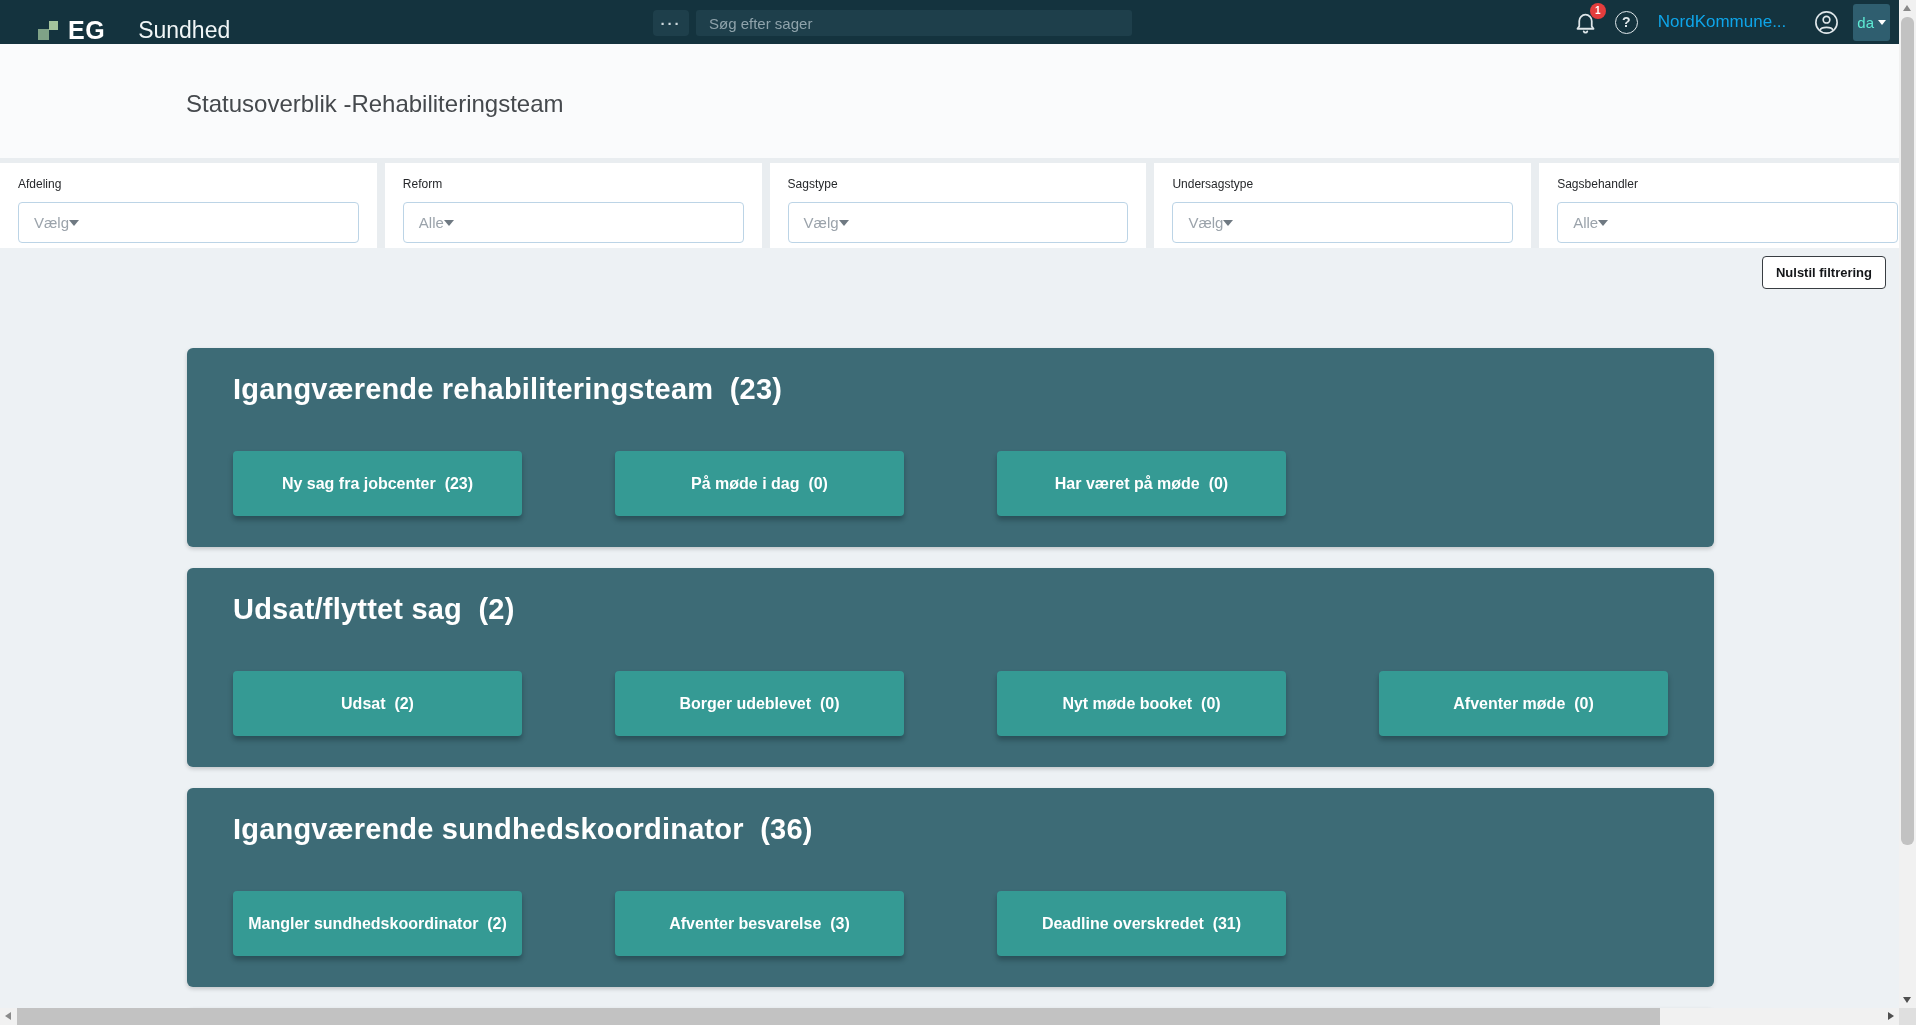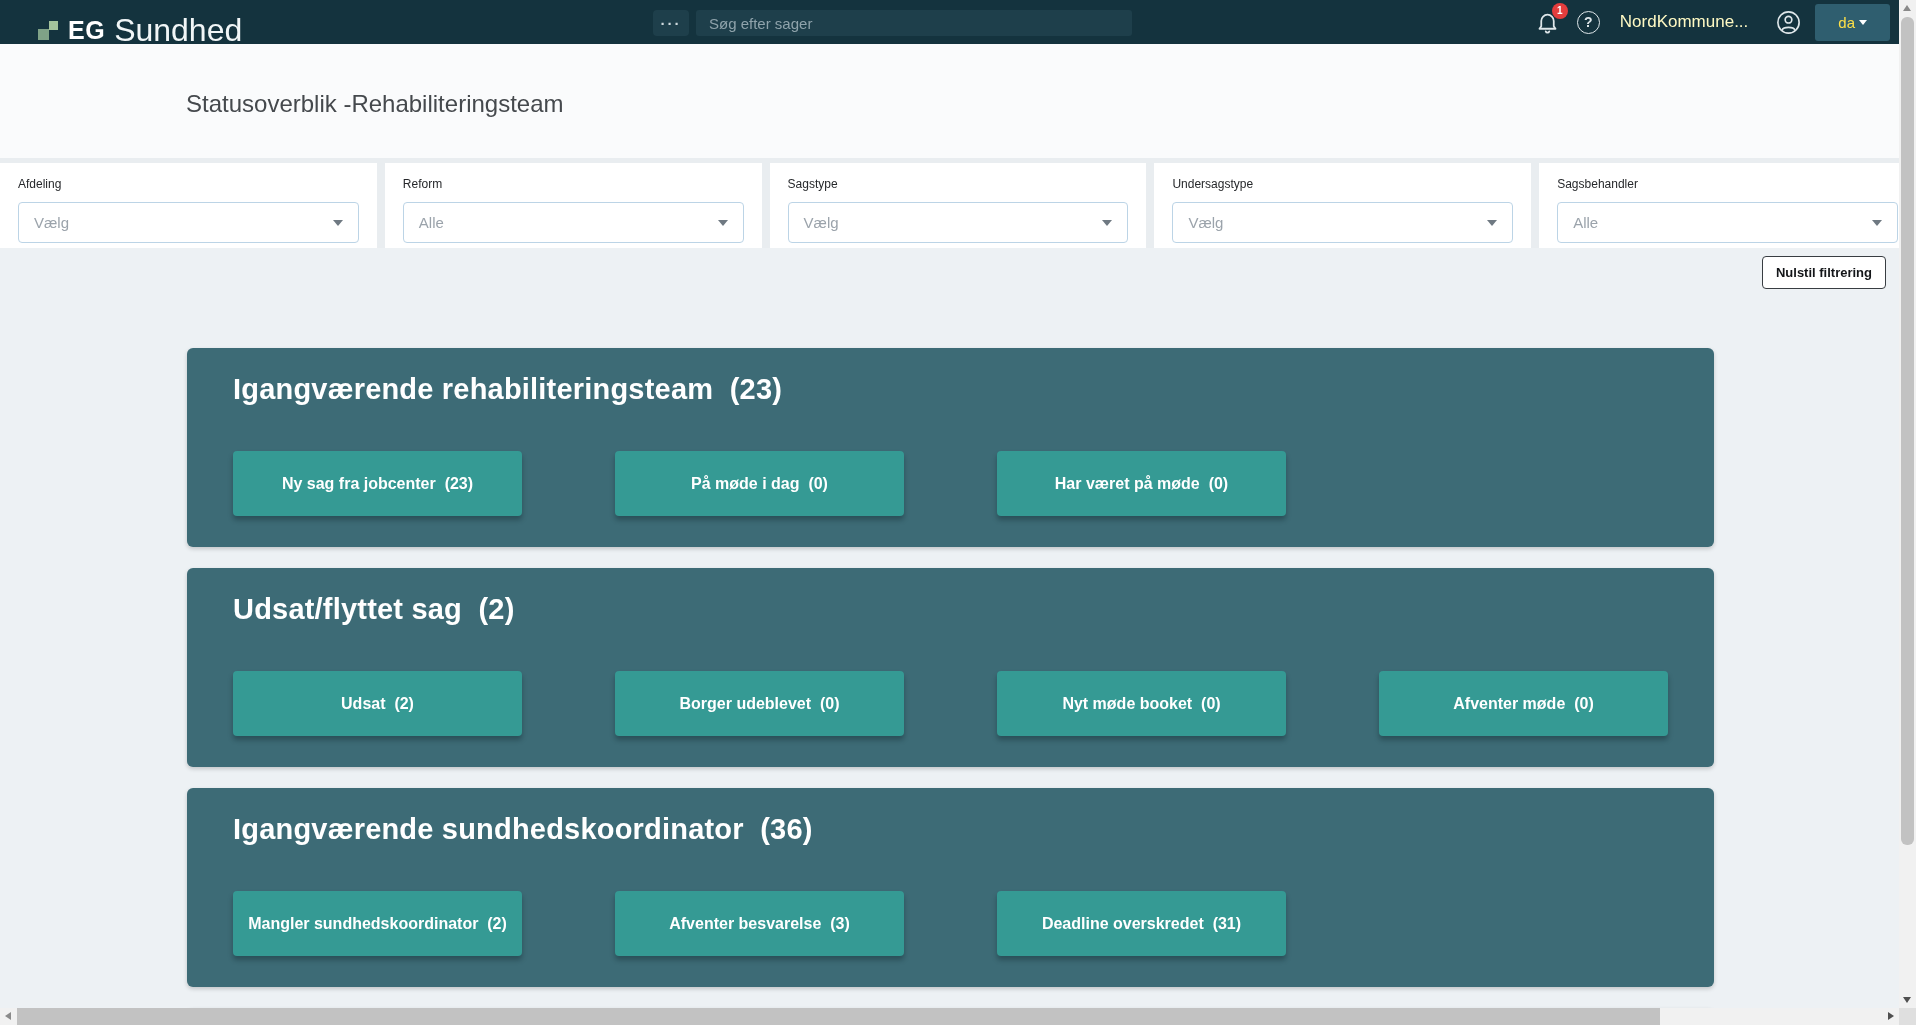--- a/index.html
+++ b/index.html
@@ -7,42 +7,42 @@
   body { font-family:"Liberation Sans","DejaVu Sans",sans-serif; background:#edf1f4; }
   .app { position:relative; width:1916px; height:1025px; overflow:hidden; background:#edf1f4; }
 
   
   .topbar { position:relative; height:44px; background:#14333e; color:#eef4f6; }
   .brand { position:absolute; left:38px; top:8px; height:44px; display:flex; align-items:center; gap:9px; }
   .logo-mark { position:relative; width:21px; height:21px; }
   .logo-sq-big { position:absolute; left:0; bottom:1px; width:11px; height:11px; background:#7fa287; }
   .logo-sq-small { position:absolute; right:1px; top:1px; width:9px; height:9px; background:#a3c39c; }
   .brand-eg { font-size:25px; font-weight:700; letter-spacing:0.5px; color:#ffffff; }
-  .brand-product { font-size:32px; font-weight:400; color:#f1f6f7; }
+  .brand-product { font-size:23px; font-weight:400; color:#f1f6f7;margin-left:24px; }
   .more-btn { position:absolute; left:653px; top:10px; width:36px; height:26px; background:#1e3f4b; border:none; border-radius:4px; color:#cfd9dd; font-size:15px; font-weight:700; letter-spacing:2px; cursor:pointer; }
   .search-box { position:absolute; left:696px; top:10px; width:436px; height:26px; background:#1e3f4b; border:none; border-radius:3px; color:#dfe7ea; font-size:15px; padding:0 13px; outline:none; }
   .search-box::placeholder { color:#8fa3ab; }
   .topbar-right { position:absolute; right:26px; top:0; height:44px; display:flex; align-items:center; }
   .bell-wrap { position:relative; width:25px; height:25px; margin-right:17px; cursor:pointer; }
   .badge { position:absolute; top:-7px; right:-8px; min-width:16px; height:16px; border-radius:8px; background:#e43d3d; color:#fff; font-size:10px; font-weight:700; display:flex; align-items:center; justify-content:center; }
   .help-circle { width:23px; height:23px; border:1.6px solid #dfe7ea; border-radius:50%; display:flex; align-items:center; justify-content:center; font-size:14px; font-weight:700; color:#dfe7ea; margin-right:20px; cursor:pointer; }
-  .tenant { font-size:17px; color:#fef9c3; margin-right:28px; white-space:nowrap; }
+  .tenant { font-size:17px; color:#0ea5e9; margin-right:28px; white-space:nowrap; }
   .avatar-wrap { width:25px; height:25px; margin-right:14px; cursor:pointer; }
-  .lang-btn { height:37px; padding:0 23px; background:#2f5e6f; border:none; border-radius:3px; color:#fde047; font-size:15px; display:flex; align-items:center; gap:4px; cursor:pointer; }
+  .lang-btn { height:37px; padding:0 4px; background:#2f5e6f; border:none; border-radius:3px; color:#5eead4; font-size:15px; display:flex; align-items:center; gap:4px; cursor:pointer; }
   .chev-down { width:0; height:0; border-left:4px solid transparent; border-right:4px solid transparent; border-top:5px solid #ffffff; }
 
   
   .page-header { height:114px; background:#fafbfc; padding:46px 0 0 186px; }
   .page-title { font-size:24px; font-weight:400; color:#45494d; }
 
   
   .filter-strip { display:flex; gap:8px; background:#e9edf0; padding-top:5px; height:90px; }
   .filter-card { flex:1; background:#ffffff; padding:14px 18px 0 18px; }
   .filter-label { font-size:12px; color:#26282b; margin-bottom:11px; }
-  .select-box { height:41px; border:1px solid #bcd4e6; border-radius:4px; display:flex; align-items:center; justify-content:space-between; padding:0 15px; background:#fff; cursor:pointer; }
+  .select-box { height:41px; border:1px solid #bcd4e6; border-radius:4px; display:flex; align-items:center; justify-content:flex-start; padding:0 15px; background:#fff; cursor:pointer; }
   .select-value { font-size:15px; color:#9ba3ab; }
   .select-caret { width:0; height:0; border-left:5px solid transparent; border-right:5px solid transparent; border-top:6px solid #6f7982; }
 
   
   .reset-row { height:79px; padding:8px 30px 0 0; text-align:right; }
   .reset-btn { background:#ffffff; border:1px solid #383d42; border-radius:4px; padding:8px 13px; font-size:13px; font-weight:700; color:#141619; cursor:pointer; font-family:inherit; }
 
   
   .sections { margin-left:187px; width:1527px; }
   .panel { height:199px; background:#3d6b76; border-radius:6px; margin-bottom:20px; padding-left:46px; box-shadow:0 2px 4px rgba(0,0,0,0.18); overflow:hidden;margin-top:21px; }

